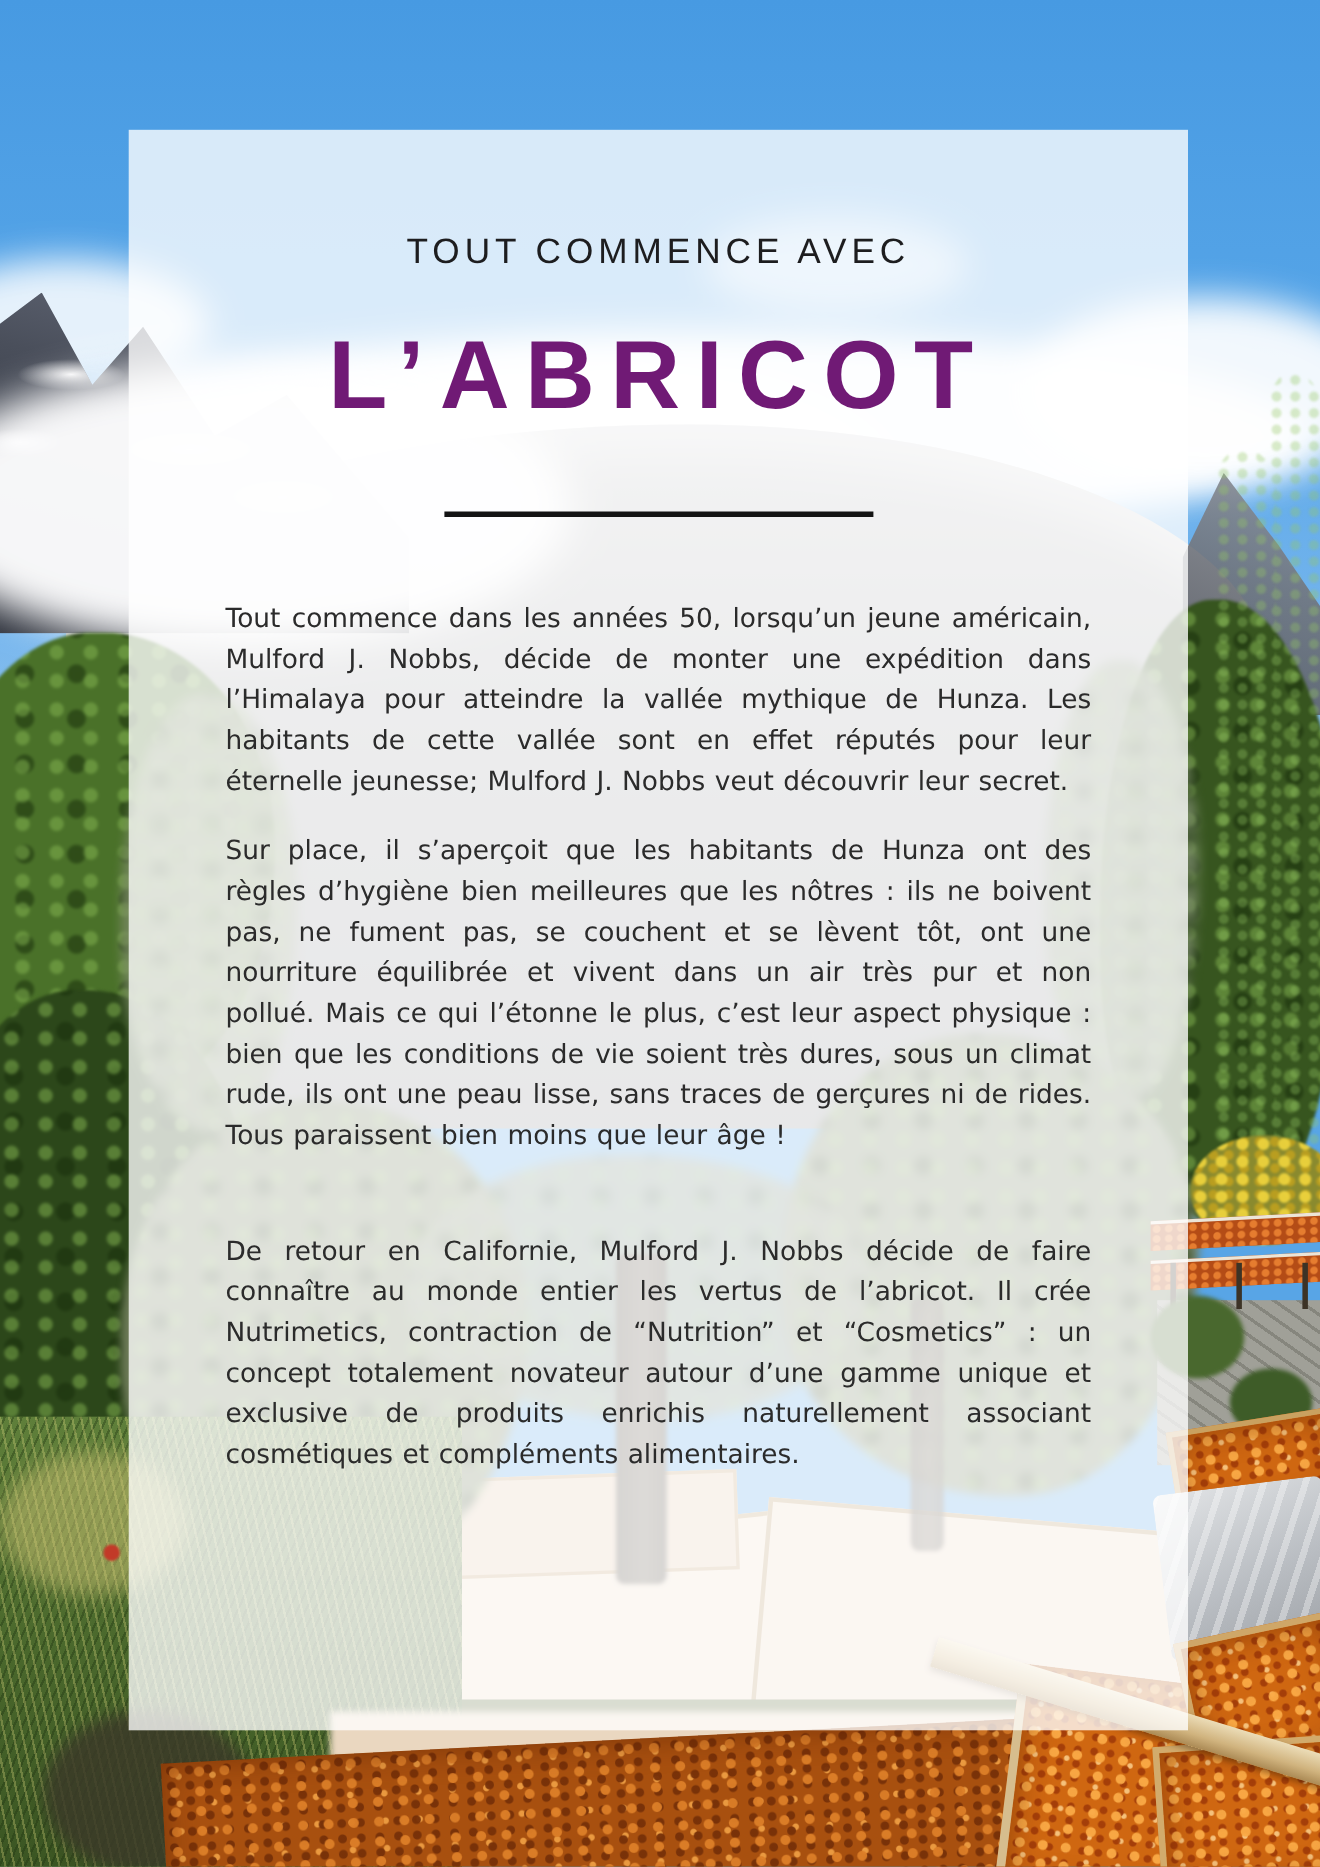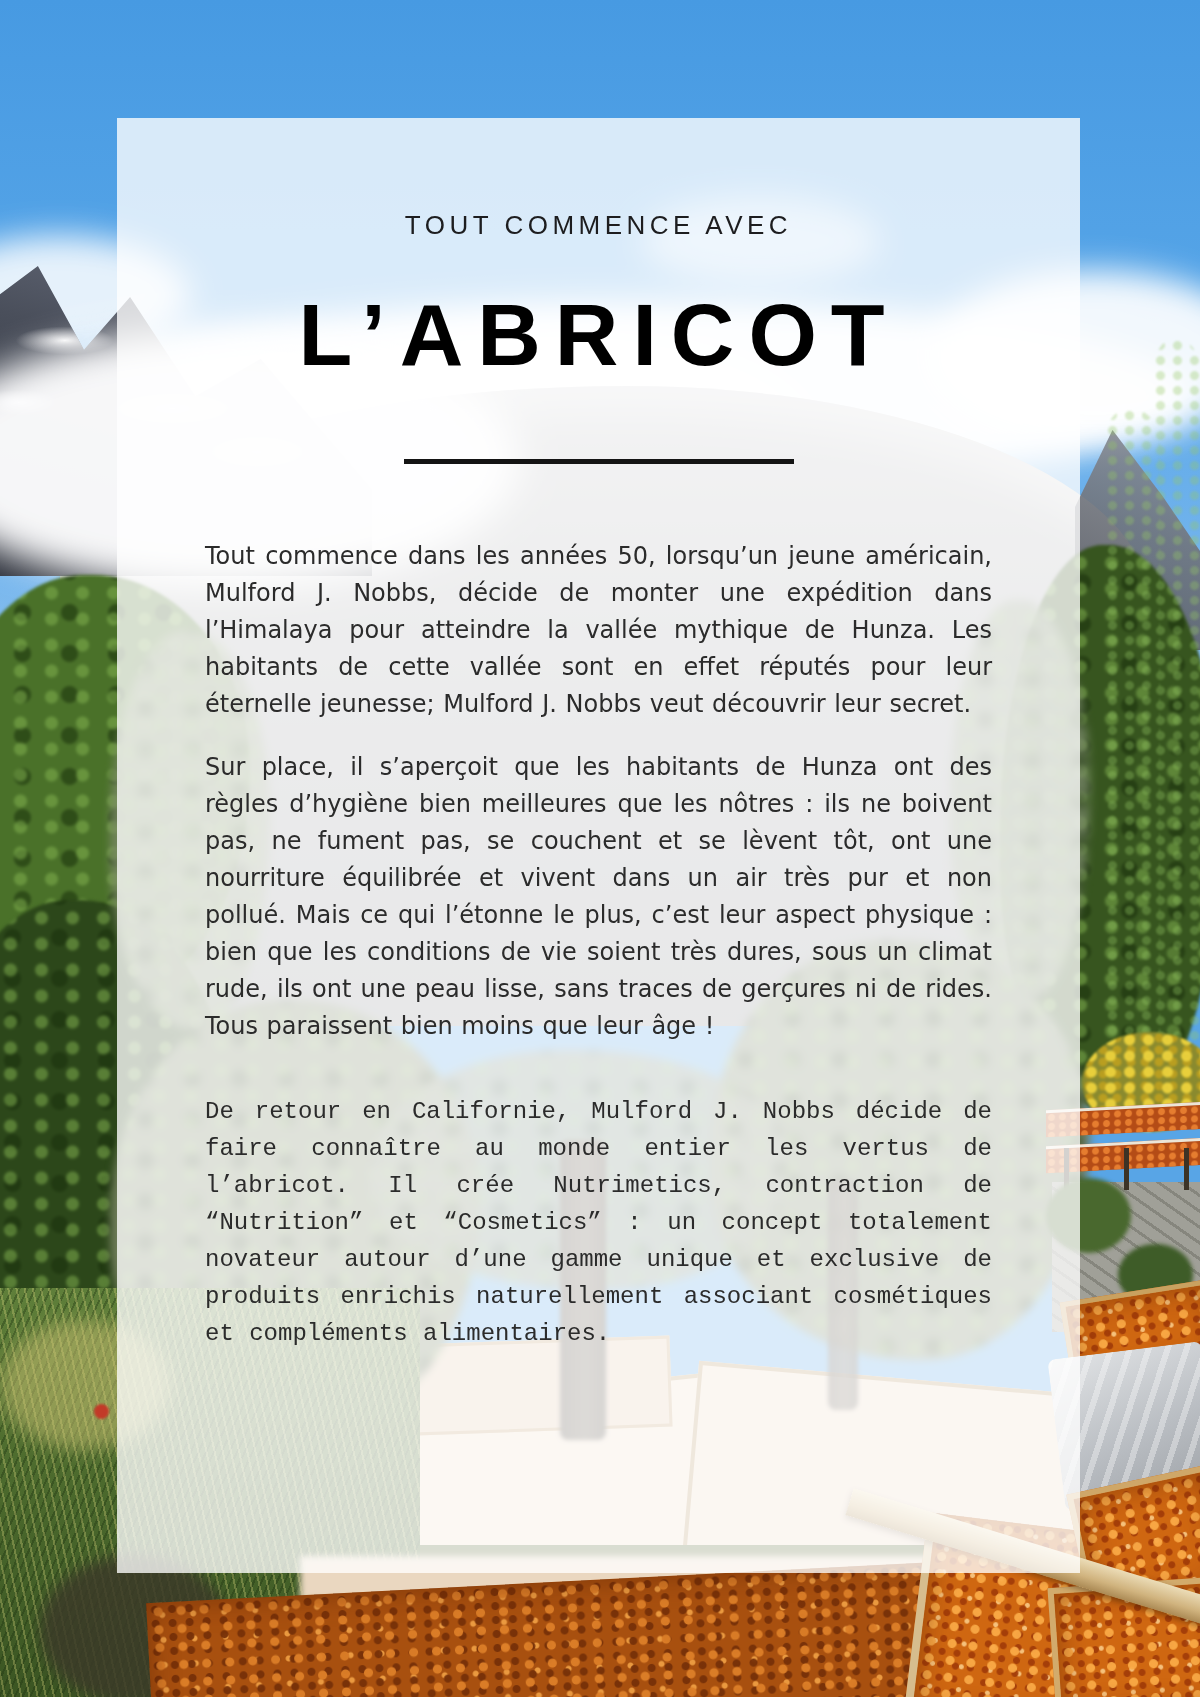--- a/index.html
+++ b/index.html
@@ -191,29 +191,29 @@
     left:117px;top:118px;width:963px;height:1455px;z-index:10;
     background:rgba(255,255,255,.78);
     box-sizing:border-box;
     padding:0 88px 0 88px;
     overflow:hidden;
   }
   .panel > *{position:static;}
   .kicker{
     display:block;margin:0;padding-top:92px;
     text-align:center;
-    font-size:26px;letter-spacing:4.5px;
+    font-size:32px;letter-spacing:4.5px;
     font-weight:400;color:#1d1d1f;
     font-family:"Liberation Sans",sans-serif;
   }
   .title{
     display:block;margin:50px 0 0 0;
     text-align:center;
     font-size:88px;line-height:1;letter-spacing:14px;
-    font-weight:700;color:#000000;
+    font-weight:700;color:#701a75;
     font-family:"Liberation Sans",sans-serif;
   }
   .divider{
     display:block;margin:80px auto 0 auto;
     width:390px;height:5px;background:#141414;
   }
   .para{
     display:block;
     font-family:"DejaVu Sans",sans-serif;
     text-align:justify;
@@ -221,21 +221,21 @@
     font-size:24px;line-height:37px;
     word-spacing:1px;
     margin:26px 0 0 0;
   }
   .para.first{margin-top:74px;}
   .para.bold{
     font-weight:700;color:#141414;
     font-size:27px;line-height:41px;
     margin-top:28px;
   }
-  .para.last{margin-top:48px;font-family:Liberation Mono, monospace;}
+  .para.last{margin-top:68px;}
 </style>
 </head>
 <body>
 
 <div class="scene">
 
   <div class="sky"></div>
 
   <div class="cloud c-band"></div>
   <div class="cloud c-mid"></div>

